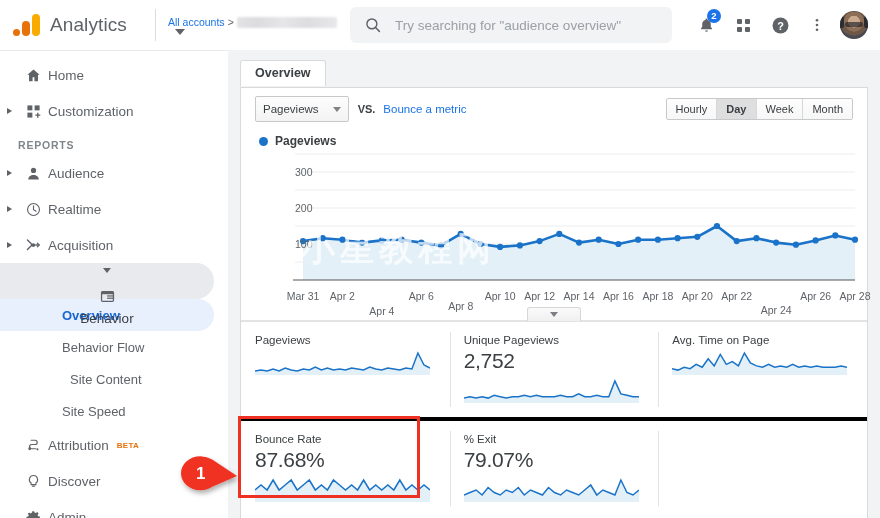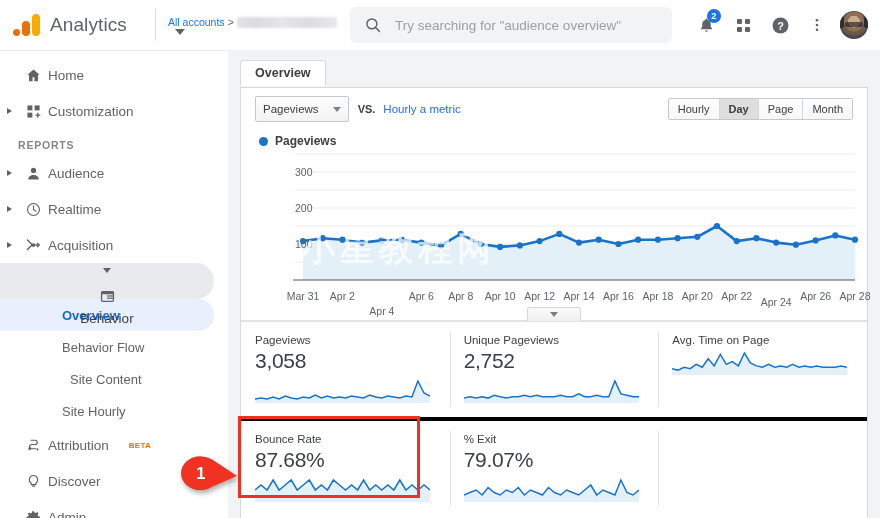--- a/index.html
+++ b/index.html
@@ -50,21 +50,21 @@
   .nav-item .exp .tri.open{border-left:4px solid transparent;border-right:4px solid transparent;border-top:5px solid #5f6368;}
   .nav-item .ic{width:30px;flex:0 0 30px;display:flex;align-items:center;justify-content:center;color:#5f6368;}
   .nav-item .lbl{font-size:13.5px;color:#5f6368;}
   .nav-item.sel{background:#e8eaed;}
   .nav-item.sel .lbl{color:#3c4043;}
   .section-label{font-size:10.5px;color:#80868b;letter-spacing:.8px;padding:10px 0 4px 18px;font-weight:bold;}
   .sub-item{display:flex;align-items:center;height:32px;border-radius:0 16px 16px 0;cursor:pointer;}
   .sub-item .lbl{font-size:13px;color:#5f6368;}
   .sub-item.active{background:#e8f0fe;}
   .sub-item.active .lbl{color:#1967d2;font-weight:bold;}
-  .beta{font-size:8px;color:#e8710a;font-weight:bold;vertical-align:super;margin-left:20px;letter-spacing:.3px;}
+  .beta{font-size:8px;color:#e8710a;font-weight:bold;vertical-align:super;margin-left:8px;letter-spacing:.3px;}
 
   
   .main{position:absolute;left:228px;top:50px;width:652px;height:468px;background:#f1f3f4;}
   .tabs{height:28px;padding:9px 0 0 12px;box-sizing:border-box;position:relative;}
   .tab{display:inline-block;padding:5px 14px 6px;font-size:12.5px;font-weight:bold;color:#3c4043;background:#fff;
        border:1px solid #d8dada;border-bottom:none;border-radius:3px 3px 0 0;position:relative;top:1px;cursor:pointer;}
   .panel{position:absolute;left:12px;top:37px;width:628px;height:468px;background:#fff;border:1px solid #d8dada;box-sizing:border-box;}
   .ctrlrow{height:42px;display:flex;align-items:center;padding:0 14px;box-sizing:border-box;}
   .select-btn{display:flex;align-items:center;height:24px;padding:0 7px;border:1px solid #c6c9cb;border-radius:2px;
      background:linear-gradient(#fdfdfd,#f3f3f3);font-size:11.5px;color:#3c4043;cursor:pointer;}
@@ -269,21 +269,21 @@
     <div class="sub-item" style="padding-left:48px;margin-left:8px;">
       <span class="exp" style="width:14px;flex:0 0 14px;display:inline-flex;align-items:center;">
           <span class="tri"></span>
         </span>
       <span class="lbl">Site Content</span>
     </div>
     <div class="sub-item" style="padding-left:48px;">
       <span class="exp" style="width:14px;flex:0 0 14px;display:inline-flex;align-items:center;">
           <span class="tri"></span>
         </span>
-      <span class="lbl">Site Hourly</span>
+      <span class="lbl">Site Speed</span>
     </div>
 
     <div class="nav-item">
       <span class="exp"></span>
       <span class="ic">
         <svg width="17" height="17" viewBox="0 0 24 24">
           <path d="M8.6 4.6h5.6a3 3 0 0 1 0 6H9.4a3 3 0 0 0 0 6h5.8" fill="none" stroke="#5f6368" stroke-width="1.7" stroke-linecap="round"></path>
           <circle cx="6.6" cy="16.6" r="2" fill="#5f6368"></circle>
           <circle cx="17.6" cy="17.4" r="1.5" fill="#5f6368"></circle>
         </svg>
@@ -320,25 +320,25 @@
     </div>
 
     <div class="panel">
 
       <div class="ctrlrow">
         <div class="select-btn">
           <span>Pageviews</span>
           <span class="cd"></span>
         </div>
         <span class="vs">VS.</span>
-        <span class="link">Hourly a metric</span>
+        <span class="link">Bounce a metric</span>
         <div class="seg">
           <div>Hourly</div>
           <div class="on">Day</div>
-          <div>Page</div>
+          <div>Week</div>
           <div>Month</div>
         </div>
       </div>
 
       <div class="legend">
         <span class="dotb"></span>
         <span class="lg">Pageviews</span>
       </div>
 
       <div class="chartwrap">
@@ -386,42 +386,41 @@
             <text x="54" y="64" font-size="10.5" font-family="Liberation Sans, sans-serif" fill="#5f6368">200</text>
             <text x="54" y="28" font-size="10.5" font-family="Liberation Sans, sans-serif" fill="#5f6368">300</text>
           </svg>
         <div class="wm">小星教程网</div>
       </div>
       <div class="xaxis" id="xaxis">
           <span style="left:62.0px;top:2px">Mar 31</span>
           <span style="left:101.4px;top:2px">Apr 2</span>
           <span style="left:140.9px;top:17px">Apr 4</span>
           <span style="left:180.3px;top:2px">Apr 6</span>
-          <span style="left:219.7px;top:2px">Apr 8</span>
+          <span style="left:219.7px;top:12px">Apr 8</span>
           <span style="left:259.1px;top:2px">Apr 10</span>
           <span style="left:298.6px;top:2px">Apr 12</span>
           <span style="left:338.0px;top:2px">Apr 14</span>
           <span style="left:377.4px;top:2px">Apr 16</span>
           <span style="left:416.9px;top:2px">Apr 18</span>
           <span style="left:456.3px;top:2px">Apr 20</span>
           <span style="left:495.7px;top:2px">Apr 22</span>
-          <span style="left:535.1px;top:8px">Apr 24</span>
+          <span style="left:535.1px;top:16px">Apr 24</span>
           <span style="left:574.6px;top:2px">Apr 26</span>
           <span style="left:614.0px;top:2px">Apr 28</span>
         </div>
       <div style="position:relative;height:14px;border-bottom:1px solid #e1e3e5;">
         <div class="collapse">
             <span class="v"></span>
           </div>
       </div>
 
       <div class="metrics">
         <div class="mcard">
           <div class="t">Pageviews</div>
-          <div class="v">3,058</div>
           <div class="spark"><svg width="175" height="26">
     <path d="M0.0,22.0 L6.0,21.0 L12.1,22.0 L18.1,20.0 L24.1,22.0 L30.2,19.0 L36.2,21.0 L42.2,22.0 L48.3,20.0 L54.3,21.0 L60.3,18.0 L66.4,21.0 L72.4,19.0 L78.4,21.0 L84.5,20.0 L90.5,21.0 L96.6,19.0 L102.6,20.0 L108.6,21.0 L114.7,18.0 L120.7,20.0 L126.7,21.0 L132.8,19.0 L138.8,20.0 L144.8,21.0 L150.9,19.0 L156.9,20.0 L162.9,4.0 L169.0,16.0 L175.0,19.0 L175,26 L0,26 Z" fill="#e3f0f8"></path>
     <path d="M0.0,22.0 L6.0,21.0 L12.1,22.0 L18.1,20.0 L24.1,22.0 L30.2,19.0 L36.2,21.0 L42.2,22.0 L48.3,20.0 L54.3,21.0 L60.3,18.0 L66.4,21.0 L72.4,19.0 L78.4,21.0 L84.5,20.0 L90.5,21.0 L96.6,19.0 L102.6,20.0 L108.6,21.0 L114.7,18.0 L120.7,20.0 L126.7,21.0 L132.8,19.0 L138.8,20.0 L144.8,21.0 L150.9,19.0 L156.9,20.0 L162.9,4.0 L169.0,16.0 L175.0,19.0" fill="none" stroke="#1a73c8" stroke-width="1.5"></path>
               </svg></div>
         </div>
         <div class="mcard">
           <div class="t">Unique Pageviews</div>
           <div class="v">2,752</div>
           <div class="spark"><svg width="175" height="26">
     <path d="M0.0,21.1 L6.0,19.7 L12.1,21.1 L18.1,19.7 L24.1,21.1 L30.2,18.3 L36.2,19.7 L42.2,21.1 L48.3,19.7 L54.3,19.7 L60.3,18.3 L66.4,19.7 L72.4,18.3 L78.4,19.7 L84.5,19.7 L90.5,19.7 L96.6,18.3 L102.6,19.7 L108.6,19.7 L114.7,16.9 L120.7,19.7 L126.7,19.7 L132.8,18.3 L138.8,19.7 L144.8,19.7 L150.9,4.0 L156.9,16.9 L162.9,18.3 L169.0,19.7 L175.0,19.7 L175,26 L0,26 Z" fill="#e3f0f8"></path>

